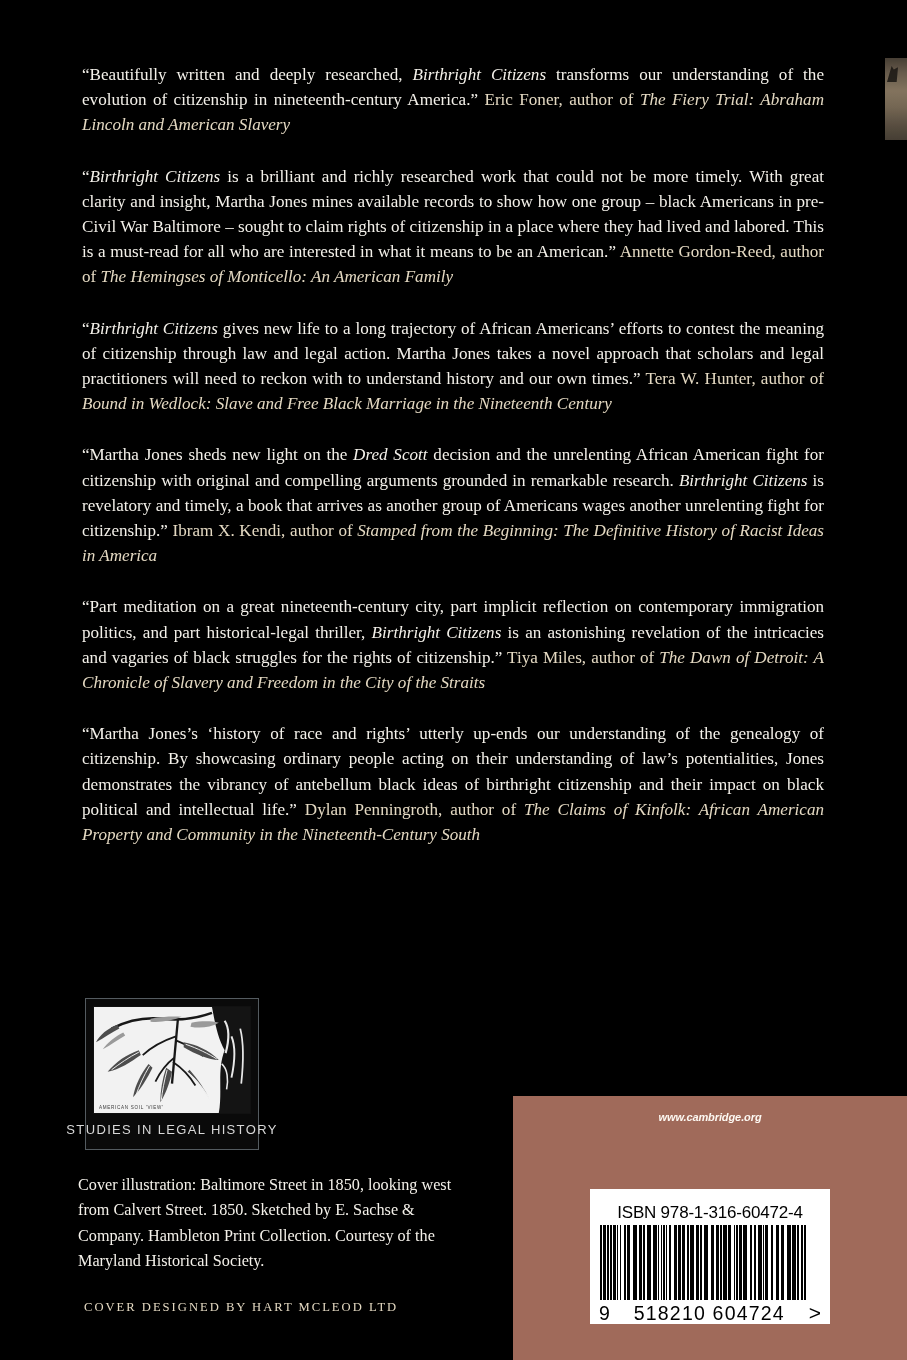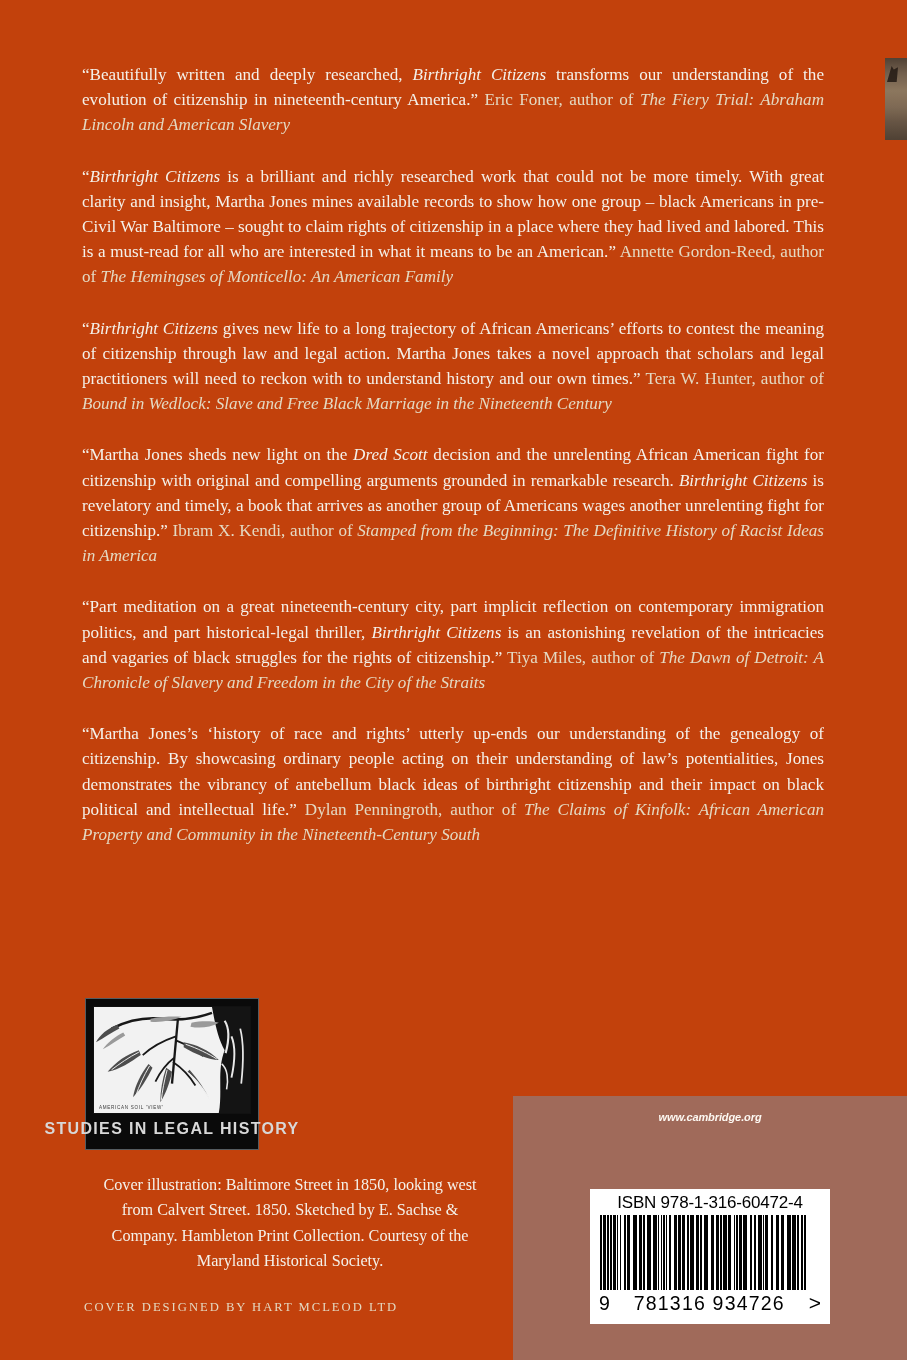--- a/index.html
+++ b/index.html
@@ -4,21 +4,21 @@
 <style>
   html, body {
     margin: 0;
     padding: 0;
     background: #20262c;
   }
   .cover {
     position: relative;
     width: 907px;
     height: 1360px;
-    background: #c2410c;
+    background: #000000;
     overflow: hidden;
     font-family: "Liberation Serif", "DejaVu Serif", serif;
     -webkit-font-smoothing: antialiased;
   }
 
   
   .wrap-sliver {
     position: absolute;
     top: 58px;
     right: 0;
@@ -92,39 +92,37 @@
     color: #3a3a3a;
     font-family: "Liberation Sans", sans-serif;
     white-space: nowrap;
   }
   .series-caption {
     height: 30px;
     display: flex;
     align-items: center;
     justify-content: center;
     color: #d8d8d8;
-    font-size: 16px;
+    font-size: 13px;
     letter-spacing: 1.35px;
     font-variant: small-caps;
     text-transform: uppercase;
     font-family: "Liberation Sans", sans-serif;
     white-space: nowrap;
-    font-weight: bold;
   }
 
   
   .illus-credit {
     position: absolute;
-    left: 90px;
+    left: 78px;
     top: 1173px;
     width: 400px;
     color: #f4f1ea;
     font-size: 16.2px;
     line-height: 1.56;
-    text-align: center;
   }
   .designer-credit {
     position: absolute;
     left: 84px;
     top: 1300px;
     color: #e4d9c2;
     font-size: 12.6px;
     letter-spacing: 2.0px;
     text-transform: uppercase;
     white-space: nowrap;
@@ -185,20 +183,21 @@
     box-sizing: border-box;
   }
   .isbn-text {
     text-align: center;
     color: #000;
     font-size: 17px;
     line-height: 1.05;
     font-family: "Liberation Sans", sans-serif;
     letter-spacing: -.2px;
     white-space: nowrap;
+    margin-top: 10px;
   }
   .bars {
     margin-top: 3px;
     height: 75px;
     display: flex;
     align-items: flex-start;
     gap: 0;
   }
   .bars i {
     display: block;
@@ -409,19 +408,19 @@
           <i style="width: 4px;"></i>
           <i class="g" style="width: 1.3px;"></i>
           <i style="width: 1.4px;"></i>
           <i class="g" style="width: 2.6px;"></i>
           <i style="width: 1.6px;"></i>
           <i class="g" style="width: 1.6px;"></i>
           <i style="width: 1.6px;"></i>
         </div>
       <div class="ean-digits">
         <span class="lead">9</span>
-        <span>781316 934726</span>
+        <span>518210 604724</span>
         <span class="tail">&gt;</span>
       </div>
     </div>
   </div>
 
 </div>
 
 </body></html>

